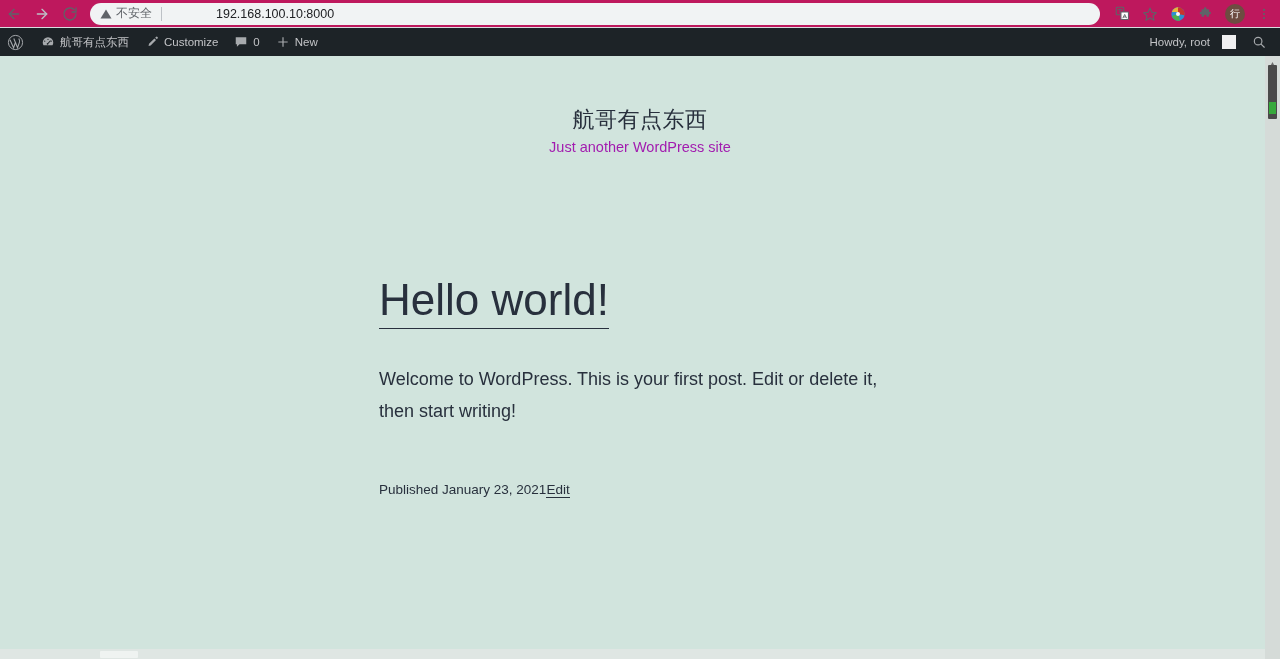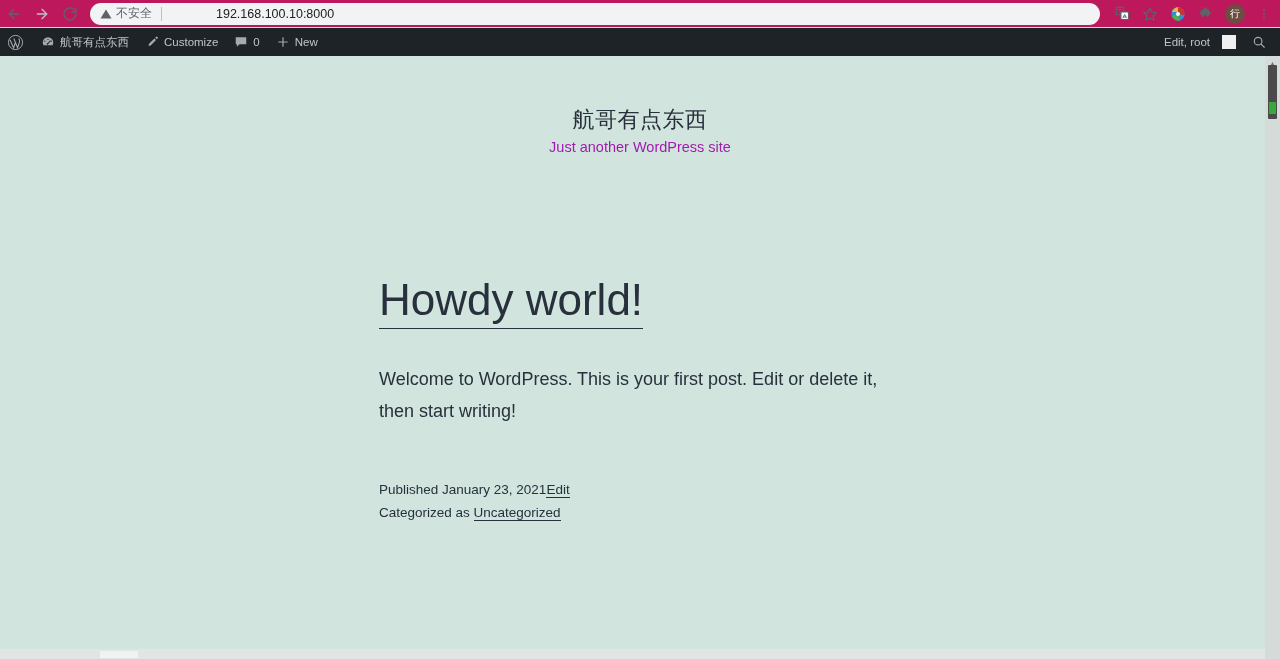--- a/index.html
+++ b/index.html
@@ -361,21 +361,21 @@
     <span class="ab-icon">
       <svg width="14" height="14" viewBox="0 0 24 24" fill="currentColor">
         <path d="M11 4h2v7h7v2h-7v7h-2v-7H4v-2h7z"></path>
       </svg>
     </span>
     <span>New</span>
   </div>
 
   <div id="admin-bar-right">
     <div class="ab-item">
-      <span id="howdy-text">Edit, root</span>
+      <span id="howdy-text">Howdy, root</span>
       <span id="howdy-avatar"></span>
     </div>
     <div class="ab-item">
       <span class="ab-icon">
         <svg width="14" height="14" viewBox="0 0 24 24" fill="none" stroke="currentColor" stroke-width="2">
           <circle cx="10.5" cy="10.5" r="6.5"></circle>
             <line x1="15.5" y1="15.5" x2="21" y2="21" stroke-linecap="round"></line>
         </svg>
       </span>
     </div>
@@ -384,33 +384,29 @@
 
 <div id="page-viewport">
 
   <div id="site-header">
     <h1 id="site-title">航哥有点东西</h1>
     <p id="site-tagline">Just another WordPress site</p>
   </div>
 
   <article id="content-column">
     <h2 id="post-title">
-      <a href="#" id="post-title-link">Howdy world!</a>
+      <a href="#" id="post-title-link">Hello world!</a>
     </h2>
 
     <p id="post-body">Welcome to WordPress. This is your first post. Edit or delete it, then start writing!</p>
 
     <div id="post-meta">
       <div>
         <span>Published January 23, 2021</span><a href="#" id="edit-link" class="meta-link">Edit</a>
       </div>
-      <div>
-        <span>Categorized as</span>
-        <a href="#" class="meta-link">Uncategorized</a>
-      </div>
     </div>
   </article>
 
   <div id="v-scrollbar">
     <div class="sb-arrow">▲</div>
     <div id="v-scroll-thumb">
       <div id="v-scroll-marker"></div>
     </div>
     <div class="sb-arrow" style="position:absolute;bottom:0;left:0;">▼</div>
   </div>

